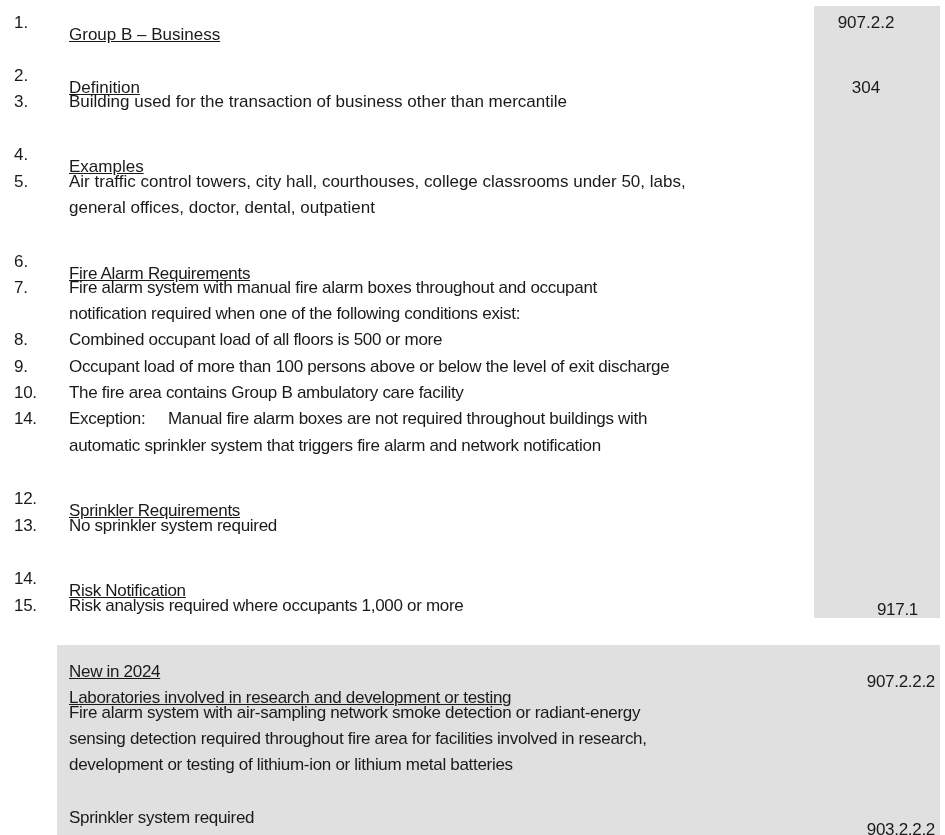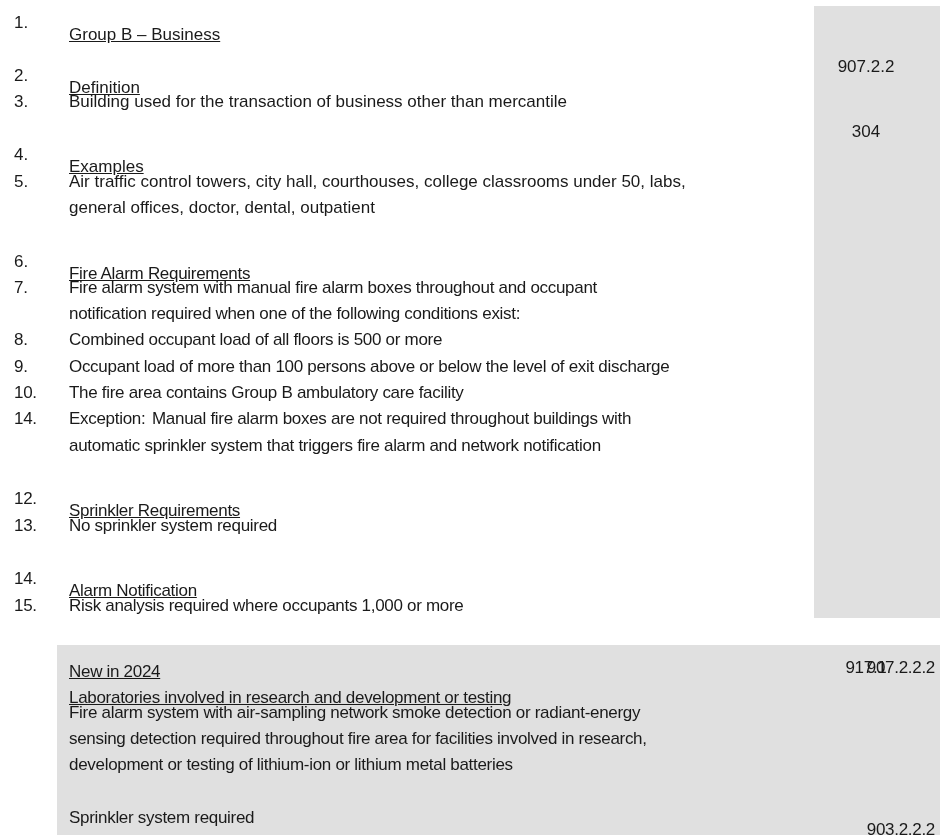--- a/index.html
+++ b/index.html
@@ -7,21 +7,21 @@
     width: 945px; height: 835px; position: relative; overflow: hidden;
     font-family: "Liberation Sans", sans-serif; font-size: 17px; color: #1a1a1a;
   }
   .refcol { position: absolute; left: 814px; top: 6px; width: 126px; height: 612px; background: #e0e0e0; }
   .newbox { position: absolute; left: 57px; top: 645px; width: 883px; height: 190px; background: #e0e0e0; }
   .line { position: absolute; left: 0; height: 24px; line-height: 24px; white-space: nowrap; }
   .num { position: absolute; left: 14px; width: 40px; }
   .txt { position: absolute; left: 69px; }
   .head { text-decoration: underline; font-weight: normal; margin-top: 12px; }
   .ital { }
-  .ref { position: absolute; left: 814px; width: 104px; text-align: center; height: 24px; line-height: 24px; margin-top: 44px; }
+  .ref { position: absolute; left: 814px; width: 104px; text-align: center; height: 24px; line-height: 24px; }
   .ref2 { position: absolute; left: 820px; width: 115px; text-align: right; height: 24px; line-height: 24px; }
   .cond { letter-spacing: -0.3px; }
 </style>
 </head>
 <body>
 
 <div class="refcol"></div>
 <div class="newbox"></div>
 
 <div class="line" style="top:11px;">
@@ -78,54 +78,54 @@
 </div>
 
 <div class="line cond" style="top:381px;">
   <span class="num">10.</span>
   <span class="txt">The fire area contains Group B ambulatory care facility</span>
 </div>
 
 <div class="line cond" style="top:407px;">
   <span class="num">14.</span>
   <span class="txt ital">Exception:</span>
-  <span class="txt ital" style="left:152px;">Manual fire alarm boxes are not required throughout buildings with</span>
+  <span class="txt ital" style="left:168px;">Manual fire alarm boxes are not required throughout buildings with</span>
 </div>
 <div class="line cond" style="top:434px;">
   <span class="txt ital">automatic sprinkler system that triggers fire alarm and network notification</span>
 </div>
 
 <div class="line cond" style="top:487px;">
   <span class="num">12.</span>
   <span class="txt head">Sprinkler Requirements</span>
 </div>
 
 <div class="line cond" style="top:514px;">
   <span class="num">13.</span>
   <span class="txt">No sprinkler system required</span>
 </div>
 
 <div class="line cond" style="top:567px;">
   <span class="num">14.</span>
-  <span class="txt head">Alarm Notification</span>
+  <span class="txt head">Risk Notification</span>
 </div>
 
 <div class="line cond" style="top:594px;">
   <span class="num">15.</span>
   <span class="txt">Risk analysis required where occupants 1,000 or more</span>
 </div>
-<div class="ref cond" style="top:612px;">917.1</div>
+<div class="ref cond" style="top:598px;text-align:right;">917.1</div>
 
 <div class="line cond" style="top:648px;">
   <span class="txt head">New in 2024</span>
 </div>
 <div class="line cond" style="top:674px;">
   <span class="txt head">Laboratories involved in research and development or testing</span>
 </div>
-<div class="ref2 cond" style="top:656px;">907.2.2.2</div>
+<div class="ref2 cond" style="top:670px;">907.2.2.2</div>
 <div class="line cond" style="top:701px;">
   <span class="txt">Fire alarm system with air-sampling network smoke detection or radiant-energy</span>
 </div>
 <div class="line cond" style="top:727px;">
   <span class="txt">sensing detection required throughout fire area for facilities involved in research,</span>
 </div>
 <div class="line cond" style="top:753px;">
   <span class="txt">development or testing of lithium-ion or lithium metal batteries</span>
 </div>
 <div class="line cond" style="top:806px;">

